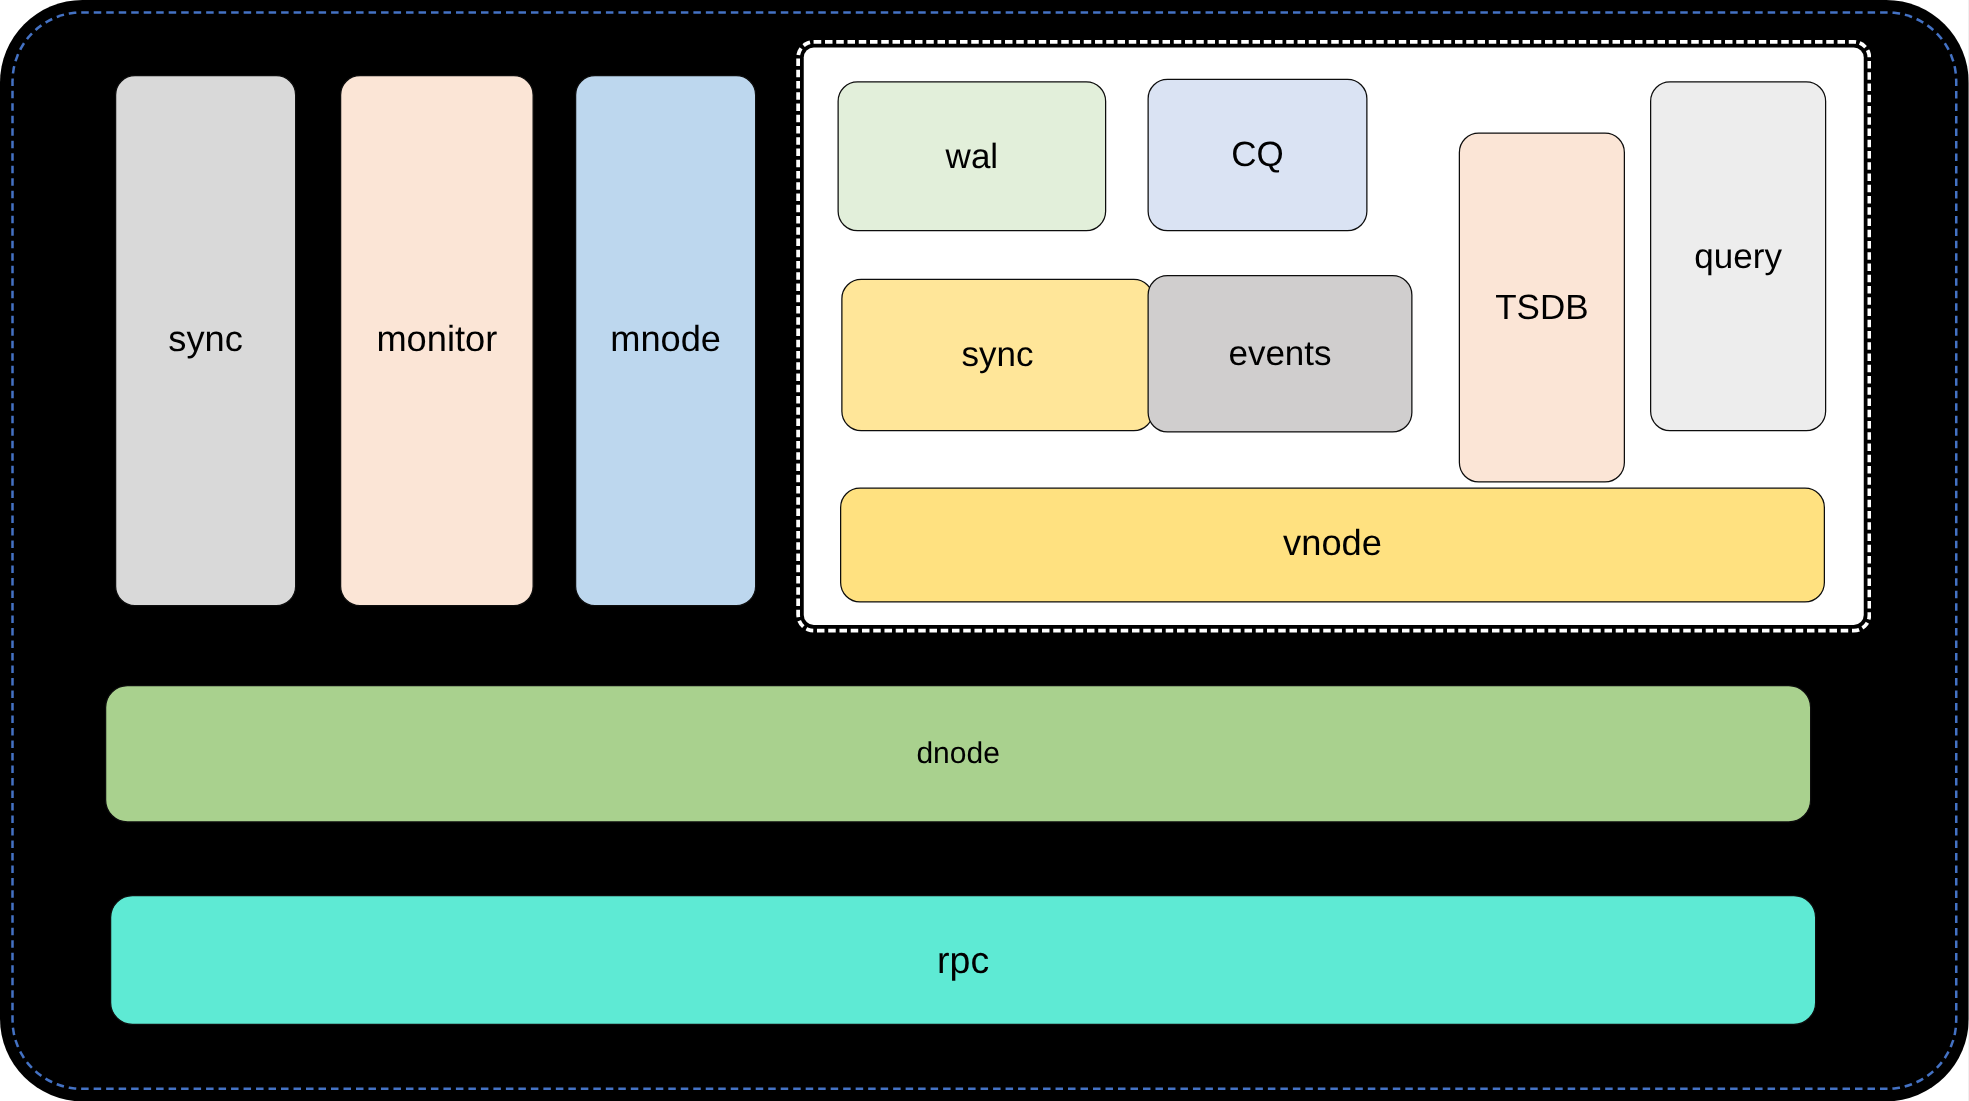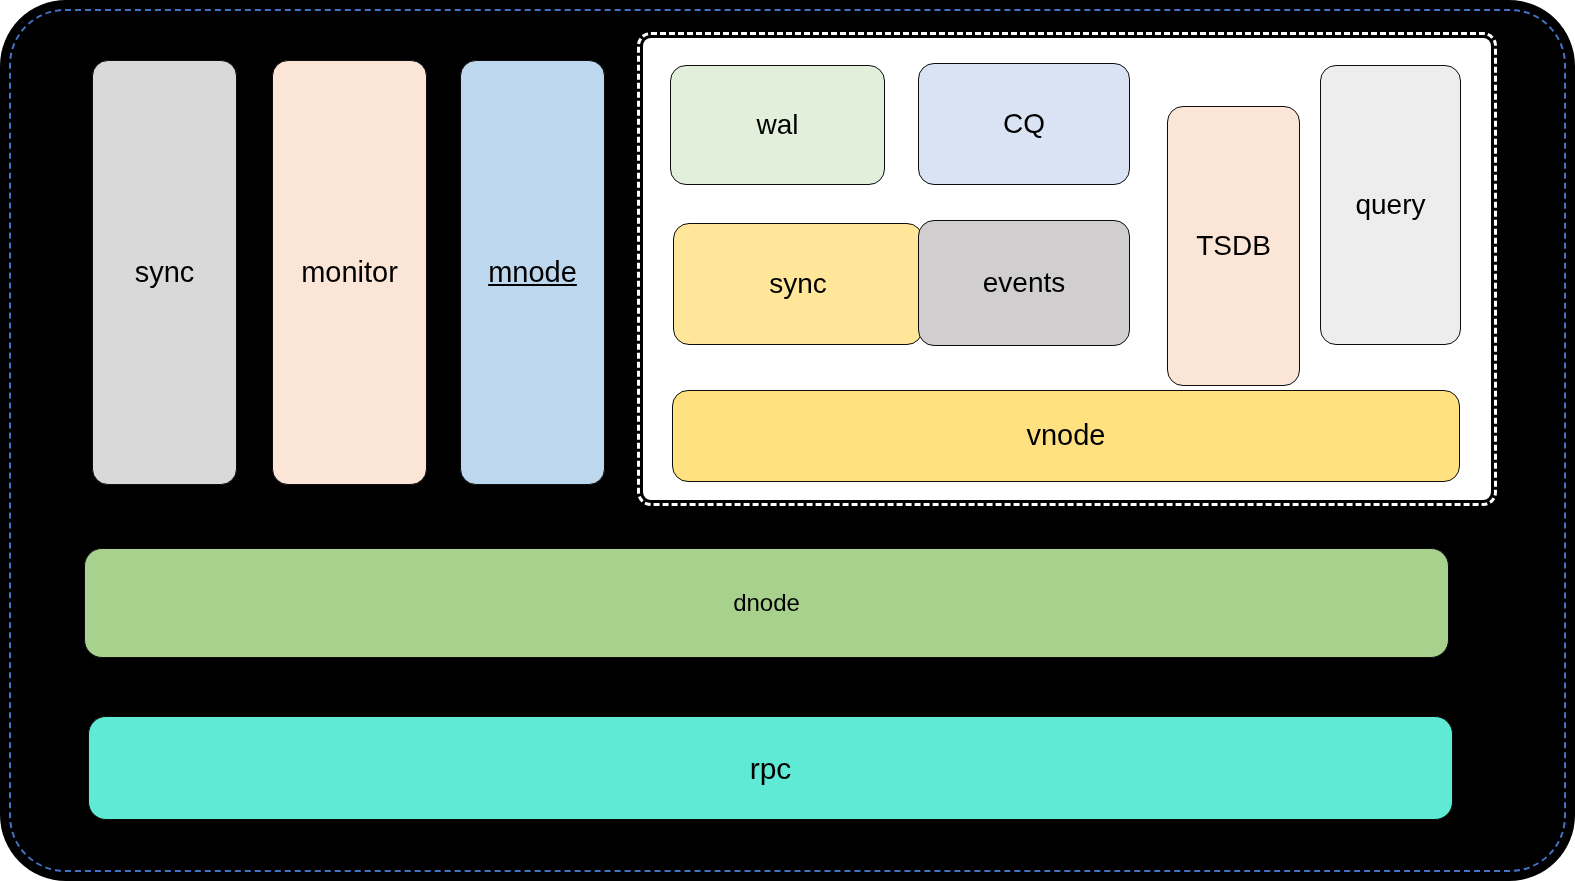--- a/index.html
+++ b/index.html
@@ -30,33 +30,33 @@
     justify-content: center;
     border: 1.5px solid #0d0d0d;
     border-radius: 16px;
     color: #000000;
     font-size: 29px;
     line-height: 1.1;
   }
   
   .col-http    { left: 92px;  top: 60px; width: 145px; height: 425px; }
   .col-monitor { left: 272px; top: 60px; width: 155px; height: 425px; align-items: center; }
-  .col-mnode   { left: 460px; top: 60px; width: 145px; height: 425px; text-decoration: underline; }
+  .col-mnode   { left: 460px; top: 60px; width: 145px; height: 425px; }
   
   .panel {
     position: absolute;
     left: 643px; top: 38px;
     width: 848px; height: 462px;
     background: #ffffff;
     border-radius: 8px;
     outline: 3px dashed #ffffff;
     outline-offset: 3px;
   }
   .cell-wal    { left: 27px;  top: 27px;  width: 215px; height: 120px; font-size: 28px; }
-  .cell-cq     { left: 275px; top: 25px;  width: 212px; height: 122px; font-size: 28px; }
+  .cell-cq     { left: 275px; top: 25px;  width: 176px; height: 122px; font-size: 28px; }
   .cell-tsdb   { left: 524px; top: 27px;  width: 133px; height: 280px; font-size: 28px; margin-top: 41px; }
   .cell-query  { left: 677px; top: 27px;  width: 141px; height: 280px; font-size: 28px; }
   .cell-sync   { left: 30px;  top: 185px; width: 250px; height: 122px; font-size: 28px; }
   .cell-events { left: 275px; top: 182px; width: 212px; height: 126px; font-size: 28px; }
   .cell-vnode  { left: 29px;  top: 352px; width: 788px; height: 92px;  font-size: 29px; }
   
   .bar-dnode { left: 84px; top: 548px; width: 1365px; height: 110px; border-radius: 18px; font-size: 24px; }
   .bar-rpc   { left: 88px; top: 716px; width: 1365px; height: 104px; border-radius: 18px; font-size: 30px; }
   .label { display: inline-block; }
 </style>

